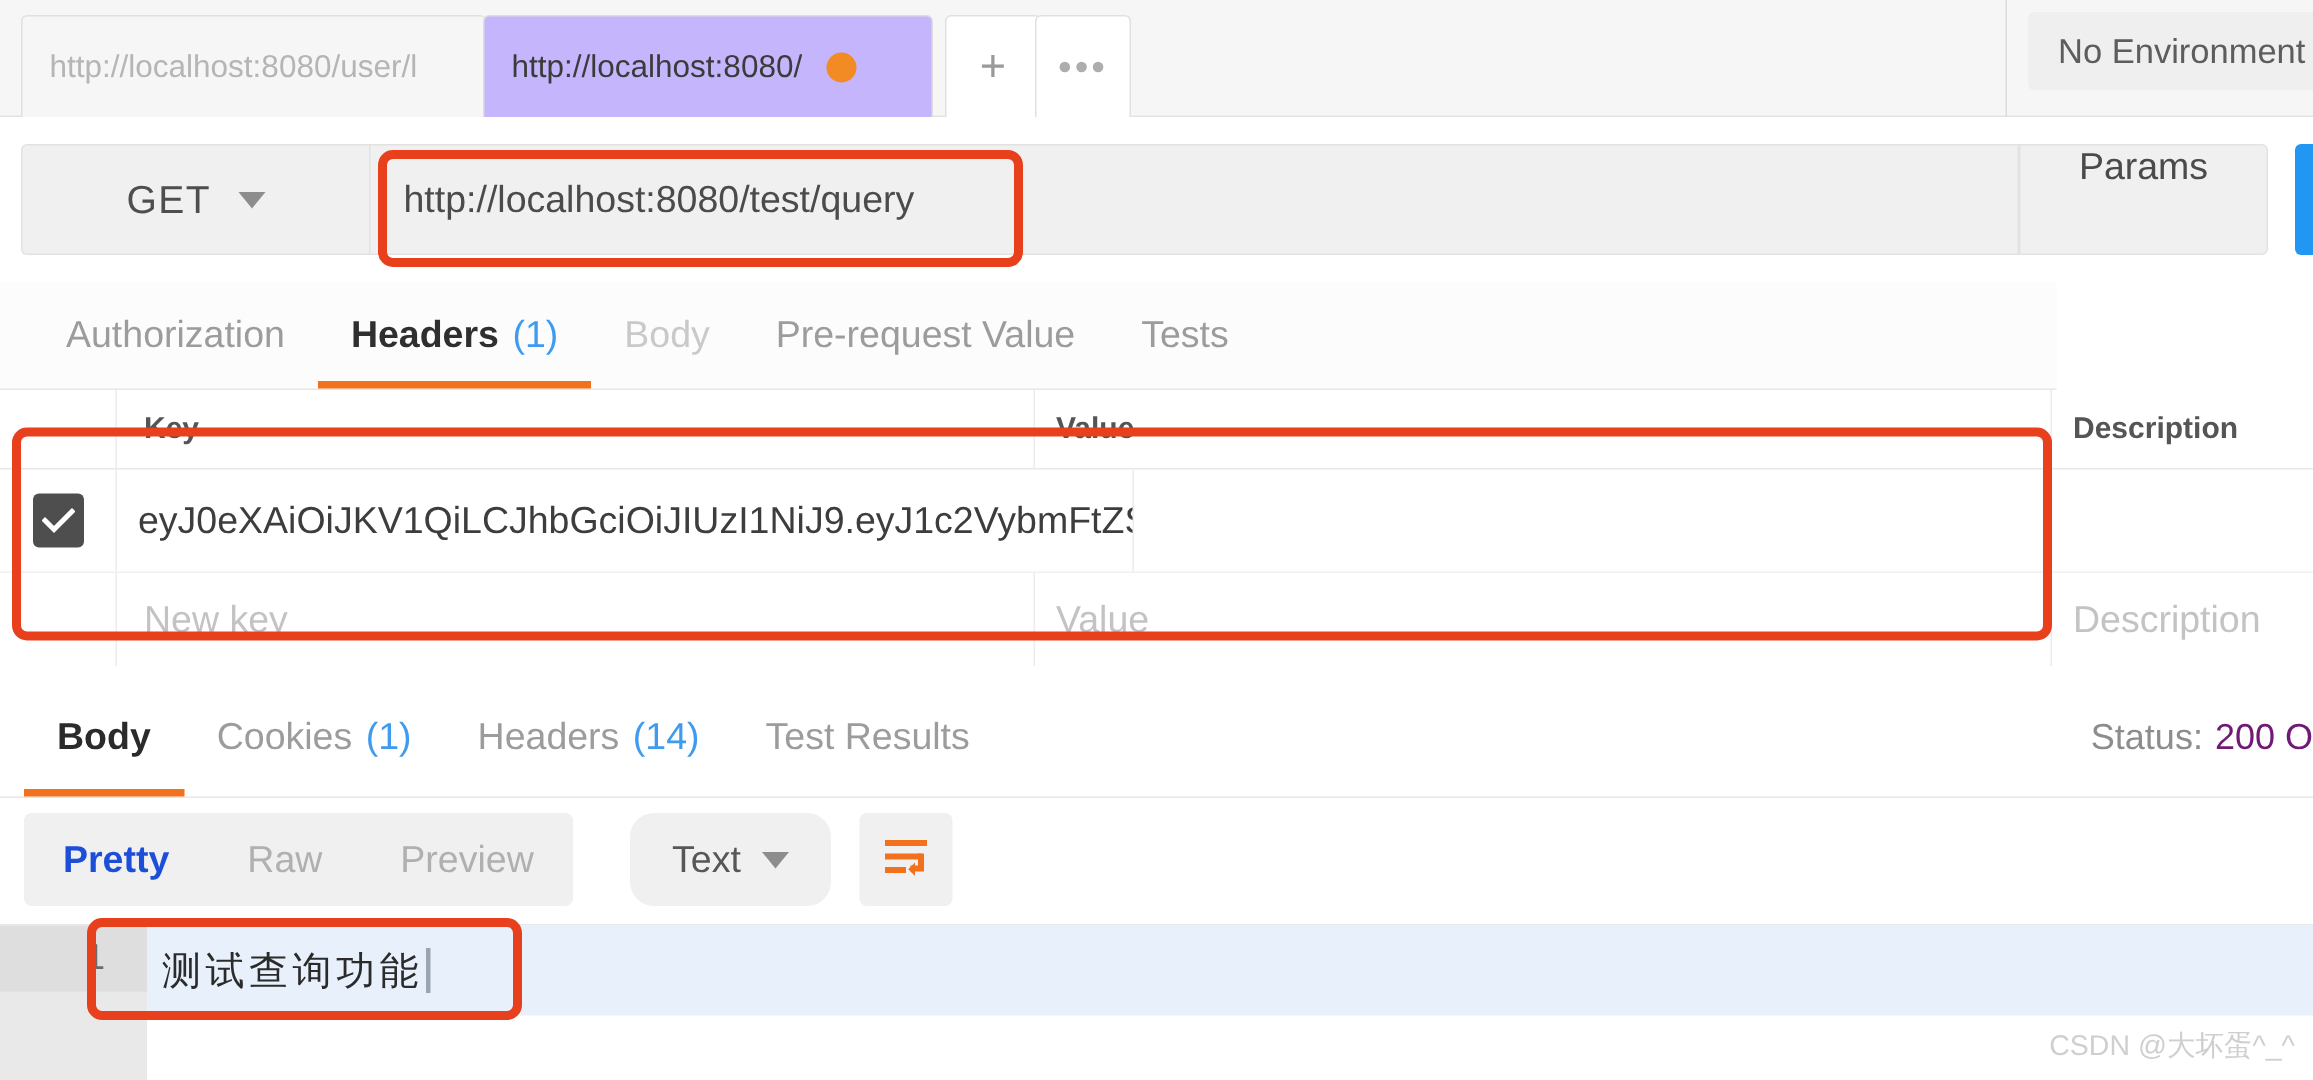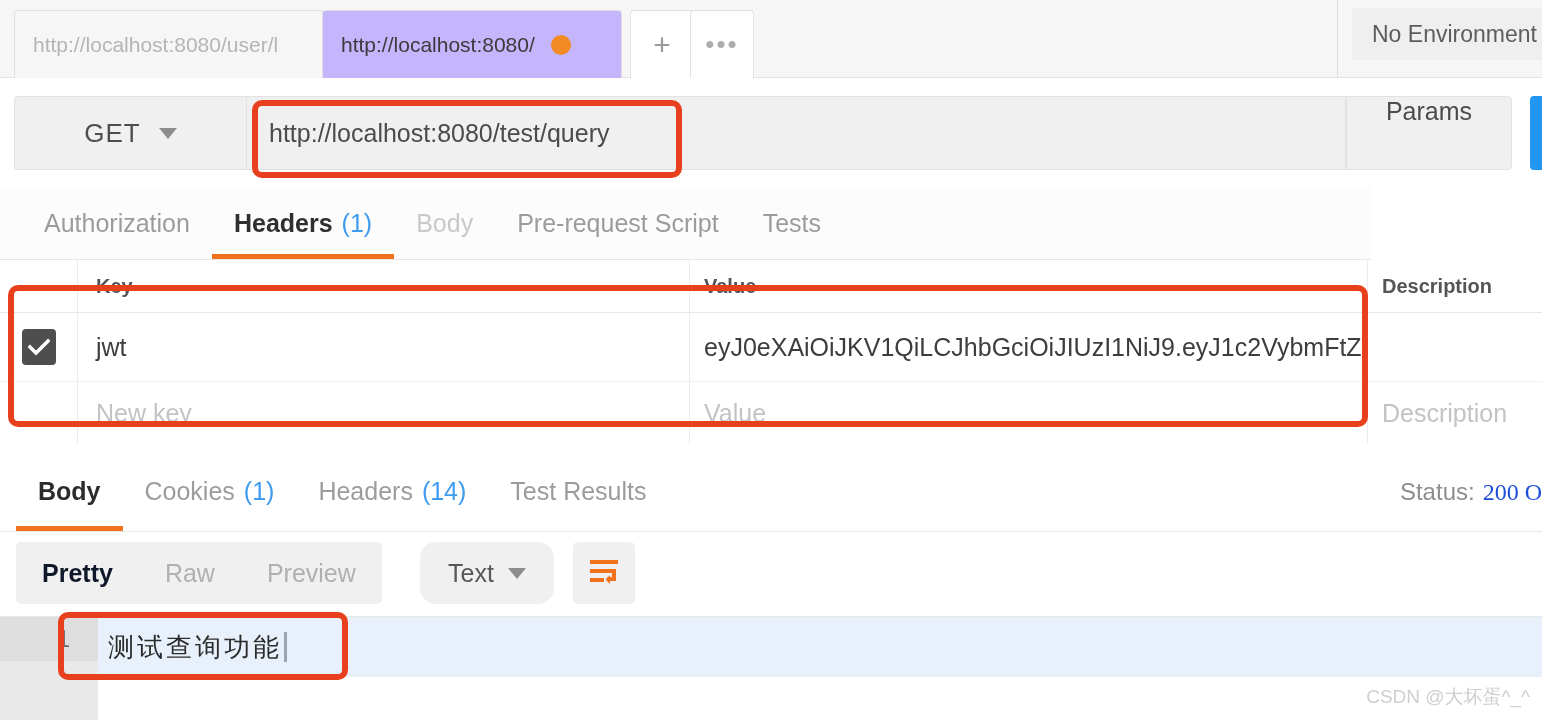--- a/index.html
+++ b/index.html
@@ -136,30 +136,30 @@
   .restab {
     position:relative; height:79px; display:flex; align-items:center; padding: 0 22px;
     font-size:25px; color:#9c9c9c; white-space:nowrap;
   }
   .restab.active { color:#2b2b2b; font-weight:bold; }
   .restab .cnt { color:#3e9bf0; margin-left:9px; font-weight:normal; }
   .restab.active::after { content:""; position:absolute; left:0; right:0; bottom:0; height:5px; background:#f2711c; }
   .status {
     position:absolute; right: 0px; top: 26px; font-size: 24px; color:#8d8d8d; white-space:nowrap;
   }
-  .status .code { color:#1d4ed8; margin-left:8px;font-family:Liberation Serif, serif; }
+  .status .code { color:#701a75; margin-left:8px; }
 
   
   .body-toolbar { position:absolute; left:0; top:532px; width:1542px; height:84px; background:#fff; }
   .seg-group {
     position:absolute; left:16px; top:10px; height:62px; background:#f0f0f0;
     border-radius:5px; display:flex; align-items:center;
   }
   .seg { padding: 0 26px; height:62px; display:flex; align-items:center; font-size:25px; color:#b0b0b0; }
-  .seg.active { color:#0f172a; font-weight:bold;justify-content:center; }
+  .seg.active { color:#1d4ed8; font-weight:bold;justify-content:center; }
   .fmt-select {
     position:absolute; left:420px; top:10px; width:134px; height:62px; background:#f0f0f0;
     border-radius:16px; display:flex; align-items:center; justify-content:center; gap:14px;
     font-size:25px; color:#575757;
   }
   .wrap-btn {
     position:absolute; left:573px; top:10px; width:62px; height:62px; background:#f0f0f0;
     border-radius:5px; display:flex; align-items:center; justify-content:center;
   }
 
@@ -234,21 +234,21 @@
       <span>Authorization</span>
     </div>
     <div class="rtab active">
       <span>Headers</span>
       <span class="cnt">(1)</span>
     </div>
     <div class="rtab disabled">
       <span>Body</span>
     </div>
     <div class="rtab">
-      <span>Pre-request Script</span>
+      <span>Pre-request Value</span>
     </div>
     <div class="rtab">
       <span>Tests</span>
     </div>
   </div>
 
   <div class="htable">
     <div class="hrow head">
       <div class="cell-check"></div>
       <div class="cell-key th">Key</div>
@@ -257,21 +257,20 @@
     </div>
 
     <div class="hrow r1">
       <div class="cell-check">
         <span class="checkbox">
           <svg width="22" height="18" viewBox="0 0 22 18">
               <path d="M2 9 L8 15 L20 3" stroke="#ffffff" stroke-width="3.4" fill="none" stroke-linecap="square"></path>
             </svg>
         </span>
       </div>
-      <div class="cell-key td">jwt</div>
       <div class="cell-val td">eyJ0eXAiOiJKV1QiLCJhbGciOiJIUzI1NiJ9.eyJ1c2VybmFtZSI6..</div>
       <div class="cell-desc td"></div>
     </div>
 
     <div class="hrow r2">
       <div class="cell-check"></div>
       <div class="cell-key ph">New key</div>
       <div class="cell-val ph">Value</div>
       <div class="cell-desc ph">Description</div>
     </div>

